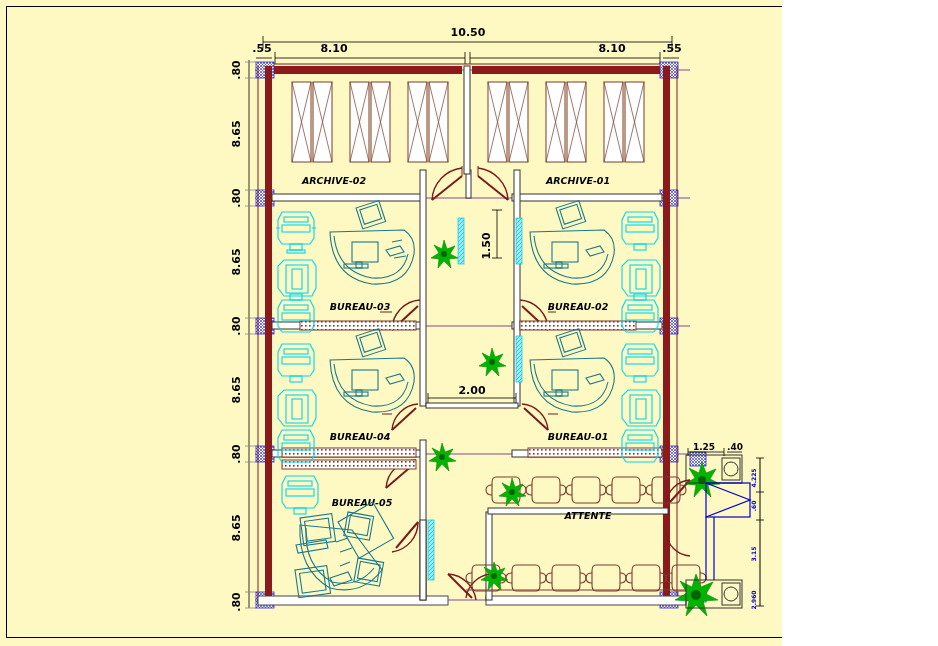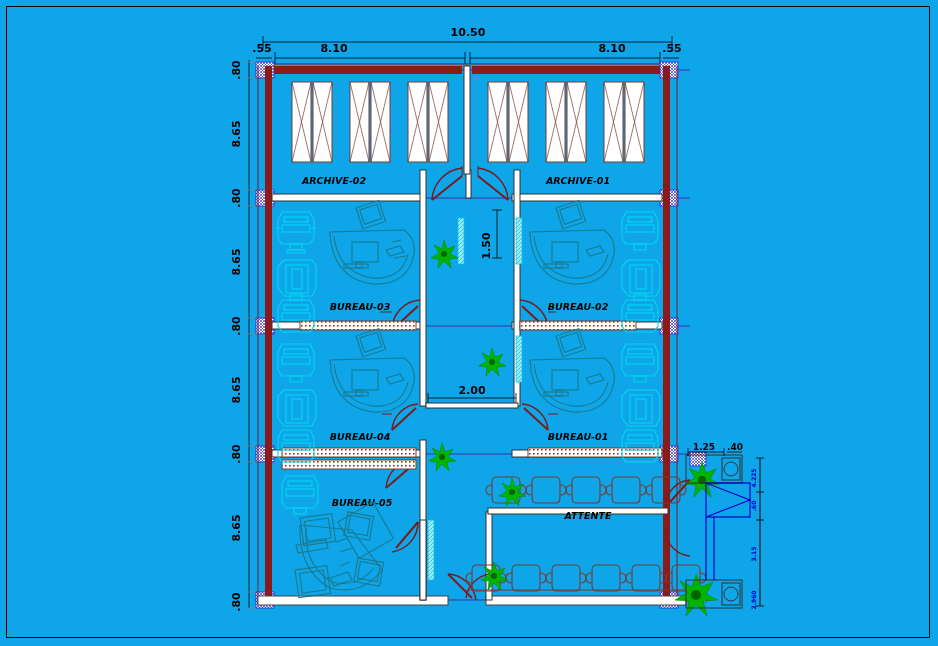--- a/index.html
+++ b/index.html
@@ -2,22 +2,22 @@
 <html><head>
 <meta charset="utf-8">
 <style>
   html, body {
     margin: 0; padding: 0;
     background: #ffffff;
     font-family: "Liberation Sans", sans-serif;
   }
   #stage {
     position: relative;
-    width: 938px; height: 646px;
-    background: #0ea5e9;
+    width: 782px; height: 646px;
+    background: #fef9c3;
     overflow: hidden;
   }
   #frame {
     position: absolute;
     left: 6px; top: 6px;
     width: 924px; height: 632px;
     border: 1px solid #000000;
     box-sizing: border-box;
   }
   svg#plan {

